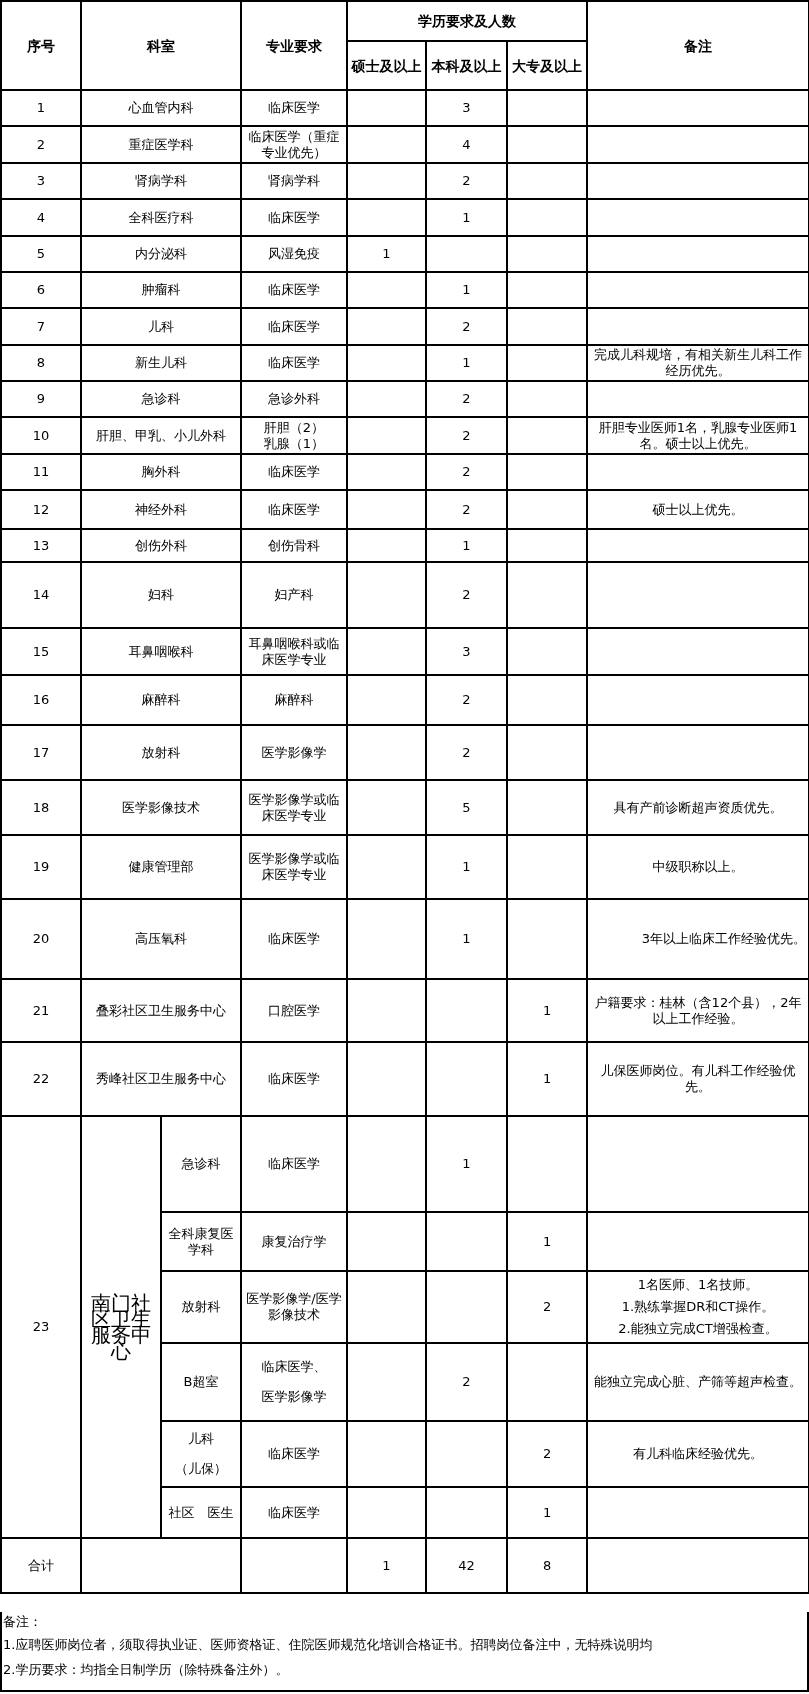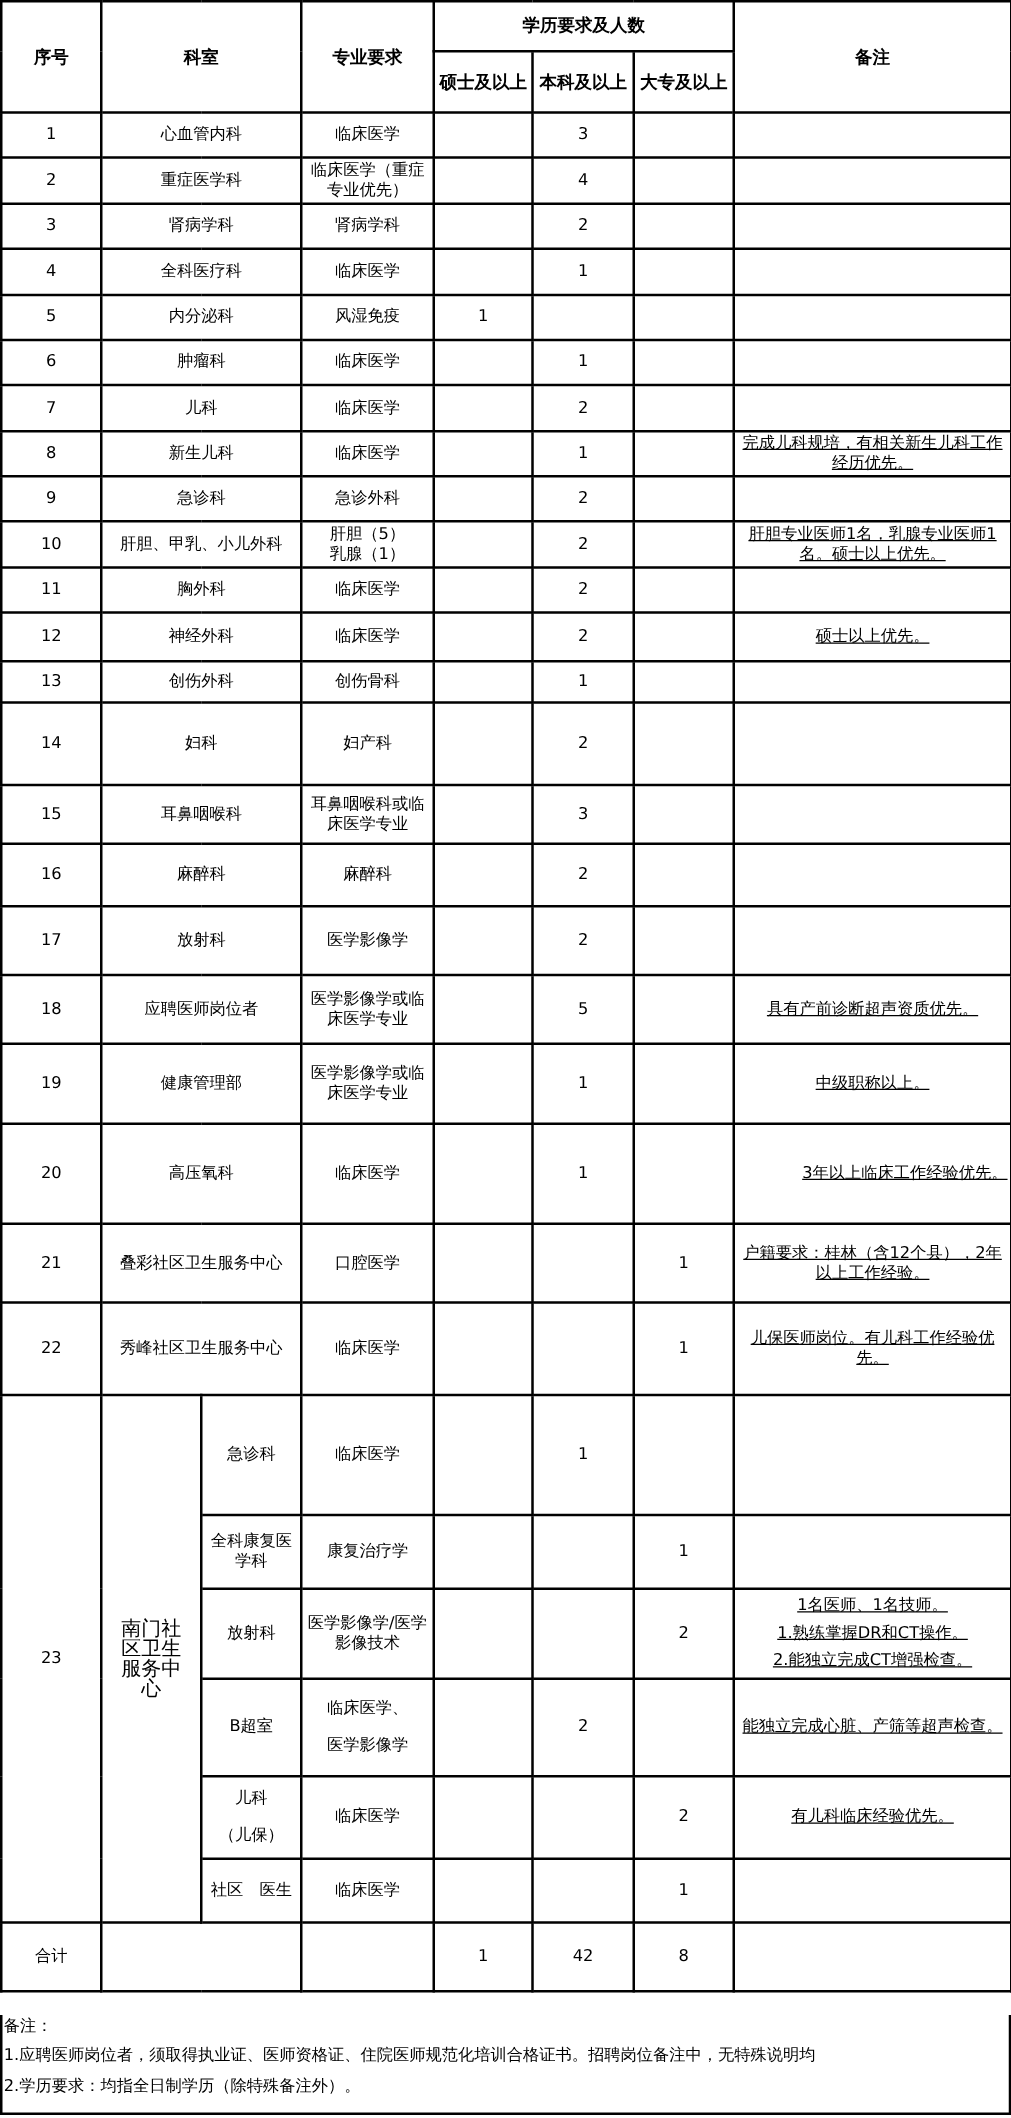--- a/index.html
+++ b/index.html
@@ -15,21 +15,21 @@
     border: 2px solid #000;
     padding: 0 2px;
     text-align: center;
     vertical-align: middle;
     line-height: 16px;
     overflow: hidden;
     word-break: break-all;
   }
   table.grid th { font-weight: bold; font-size: 14px; }
   td.note { text-align: left; padding-left: 3px; }
-  td.note .ln { display: block; line-height: 16px; text-decoration: underline; }
+  td.note .ln { display: block; line-height: 16px; }
   td.note.spaced .ln { line-height: 22px; }
   .spaced2 { display:block; line-height: 30px; }
   #footer {
     position: absolute; left: 0; top: 1612px; width: 804px; height: 78px;
     border: 2px solid #000; border-top: none;
     font-size: 13px; line-height: 25px; padding-left: 1px;
     white-space: nowrap; overflow: hidden;
   }
   #footer div { height: 25px; }
   #footer .first { height: 20px; line-height: 20px; }
@@ -144,21 +144,21 @@
           <td>急诊外科</td>
           <td></td>
           <td>2</td>
           <td></td>
           <td class="note"></td>
         </tr>
         <tr style="height: 37px;">
           <td>10</td>
           <td colspan="2">肝胆、甲乳、小儿外科</td>
           <td>
-            <span class="ln" style="display: block;">肝胆（5）</span>
+            <span class="ln" style="display: block;">肝胆（2）</span>
             <span class="ln" style="display: block;">乳腺（1）</span>
           </td>
           <td></td>
           <td>2</td>
           <td></td>
           <td class="note">
             <span class="ln" style="display: block;">肝胆专业医师1名，乳腺专业医师1名。硕士以上优先。</span>
           </td>
         </tr>
         <tr style="height: 36px;">
@@ -221,21 +221,21 @@
           <td>17</td>
           <td colspan="2">放射科</td>
           <td>医学影像学</td>
           <td></td>
           <td>2</td>
           <td></td>
           <td class="note"></td>
         </tr>
         <tr style="height: 55px;">
           <td>18</td>
-          <td colspan="2">应聘医师岗位者</td>
+          <td colspan="2">医学影像技术</td>
           <td>医学影像学或临床医学专业</td>
           <td></td>
           <td>5</td>
           <td></td>
           <td class="note">
             <span class="ln" style="display: block;">具有产前诊断超声资质优先。</span>
           </td>
         </tr>
         <tr style="height: 64px;">
           <td>19</td>
@@ -276,21 +276,21 @@
           <td>临床医学</td>
           <td></td>
           <td></td>
           <td>1</td>
           <td class="note">
             <span class="ln" style="display: block;">儿保医师岗位。有儿科工作经验优先。</span>
           </td>
         </tr>
         <tr style="height: 96px;">
           <td rowspan="6">23</td>
-          <td rowspan="6" style="padding: 0px 8px; font-size: 16px;">南门社区卫生服务中心</td>
+          <td rowspan="6" style="padding: 0px 8px; font-size: 20px;">南门社区卫生服务中心</td>
           <td>急诊科</td>
           <td>临床医学</td>
           <td></td>
           <td>1</td>
           <td></td>
           <td class="note"></td>
         </tr>
         <tr style="height: 59px; padding-left: 28px;">
           <td>全科康复医学科</td>
           <td>康复治疗学</td>

